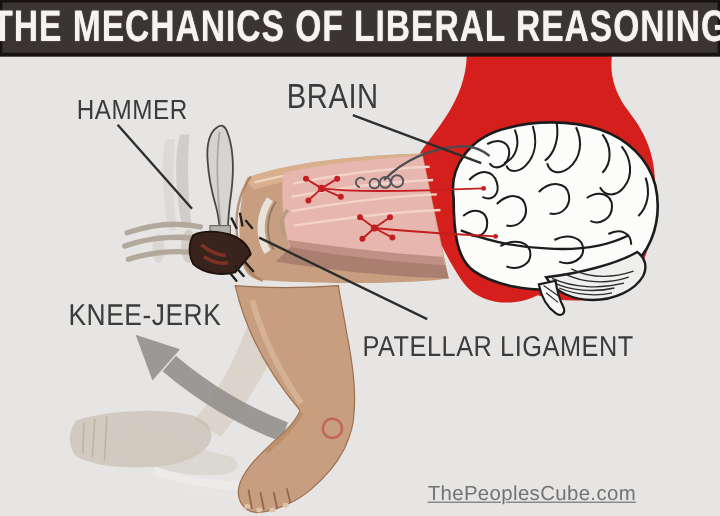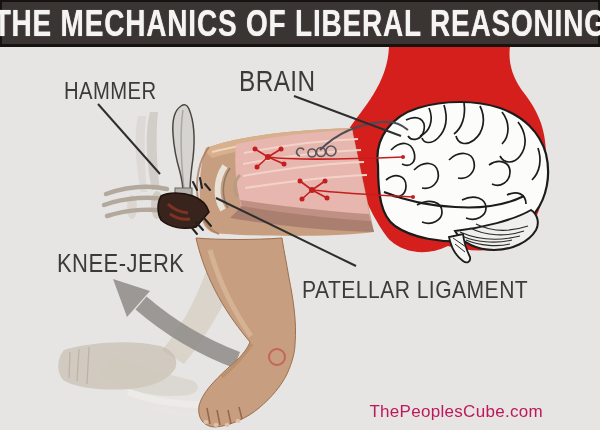--- a/index.html
+++ b/index.html
@@ -18,22 +18,22 @@
   }
   .lbl{
     position:absolute;color:#3b3b3b;white-space:nowrap;z-index:4;
     transform:scaleX(0.88);transform-origin:left top;letter-spacing:0.5px;
   }
   .lbl-hammer{left:64px;top:78px;font-size:23px;}
   .lbl-brain{left:239px;top:65px;font-size:29px;transform:scaleX(0.84);}
   .lbl-kneejerk{left:57px;top:249px;font-size:25px;}
   .lbl-patellar{left:302px;top:276px;font-size:24px;}
   .credit{
-    position:absolute;left:0;right:57px;top:402px;text-align:right;
-    font-size:17px;color:#be185d;z-index:4;letter-spacing:0.3px;
+    position:absolute;left:0;right:70px;top:402px;text-align:right;
+    font-size:17px;color:#737373;z-index:4;letter-spacing:0.3px;text-decoration:underline;
   }
 </style>
 </head>
 <body>
 
 <div class="stage">
 
   <svg width="600" height="430" viewBox="0 0 600 430">
 
     <g>

